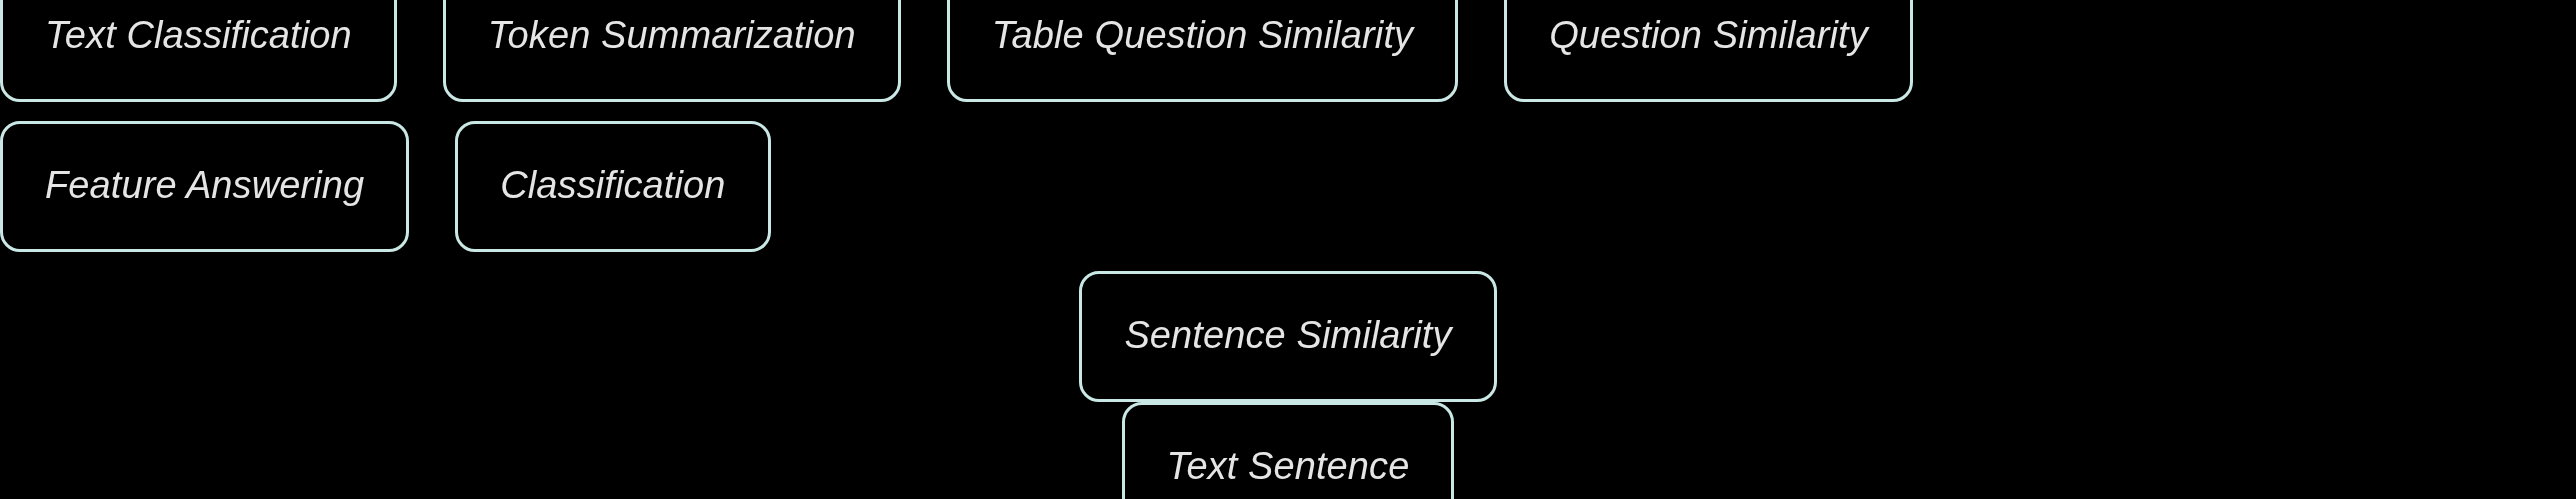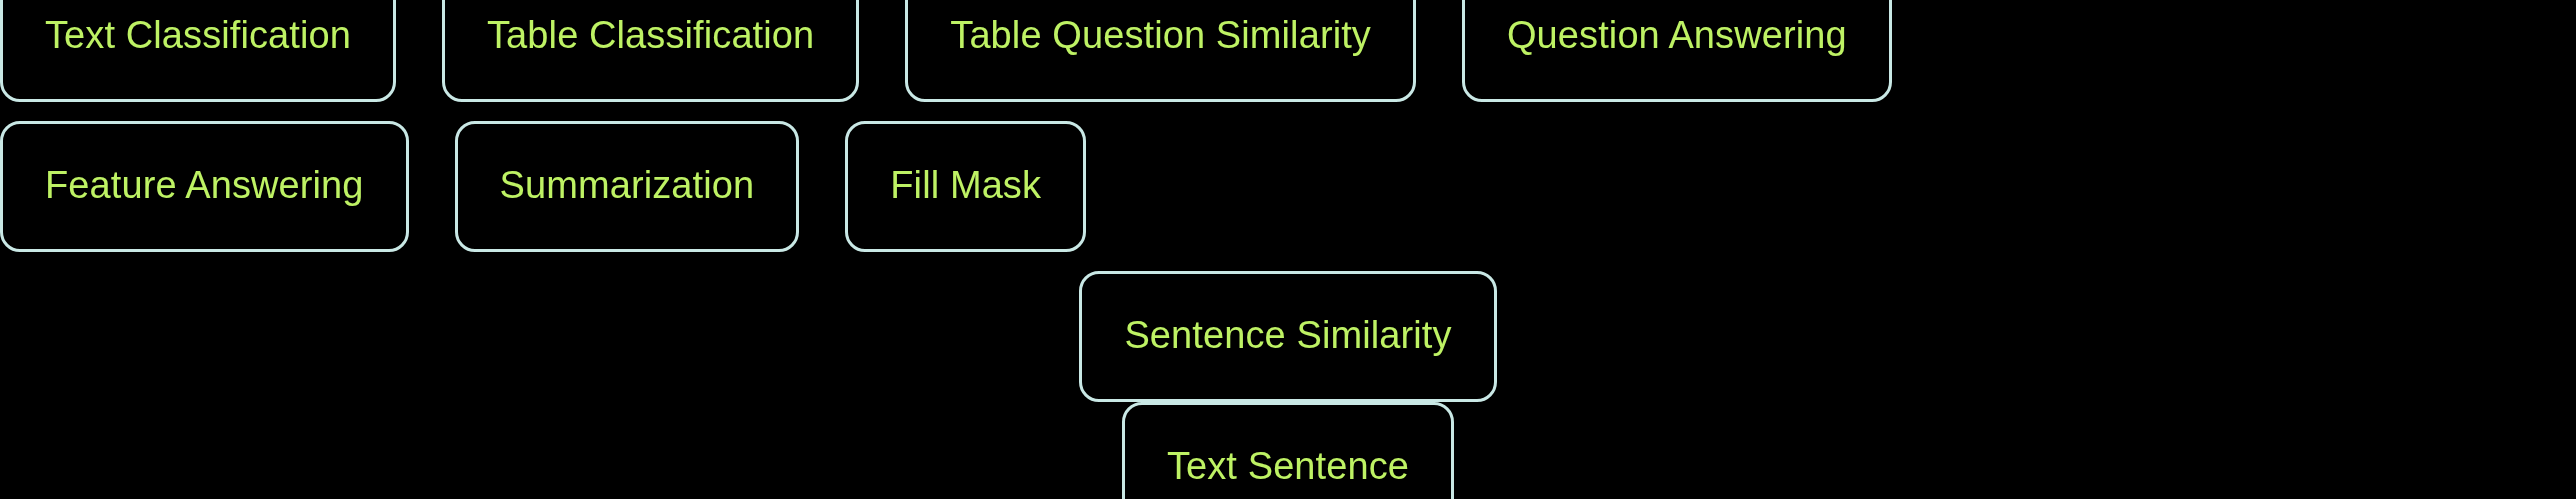--- a/index.html
+++ b/index.html
@@ -47,63 +47,61 @@
     padding: 0 42px;
     border: 3.4px solid #c9e8e5;
     border-radius: 20px;
     background: #000000;
     white-space: nowrap;
     cursor: pointer;
     flex: 0 0 auto;
   }
 
   .tag-label {
-    color: #bef264;
+    color: #e5e5e5;
     font-size: 38px;
     line-height: 1;
     letter-spacing: 0.1px;
     font-weight: 400;
     display: block;
     transform: translateY(-0.7px);
+    font-style: italic;
   }
 
   
   .tag-row.clipped-top .tag {
     height: 131px;
   }
 </style>
 </head>
 <body>
 
 <div id="tag-cloud">
 
   <div class="tag-row clipped-top">
     <div class="tag">
       <span class="tag-label">Text Classification</span>
     </div>
     <div class="tag">
-      <span class="tag-label">Table Classification</span>
+      <span class="tag-label">Token Summarization</span>
     </div>
     <div class="tag">
       <span class="tag-label">Table Question Similarity</span>
     </div>
     <div class="tag">
-      <span class="tag-label">Question Answering</span>
+      <span class="tag-label">Question Similarity</span>
     </div>
   </div>
 
   <div class="tag-row">
     <div class="tag">
       <span class="tag-label">Feature Answering</span>
     </div>
     <div class="tag">
-      <span class="tag-label">Summarization</span>
-    </div>
-    <div class="tag">
-      <span class="tag-label">Fill Mask</span>
+      <span class="tag-label">Classification</span>
     </div>
   </div>
 
   <div class="tag-row spread">
     <div class="tag">
       <span class="tag-label">Sentence Similarity</span>
     </div>
     <div class="tag">
       <span class="tag-label">Text Sentence</span>
     </div>

